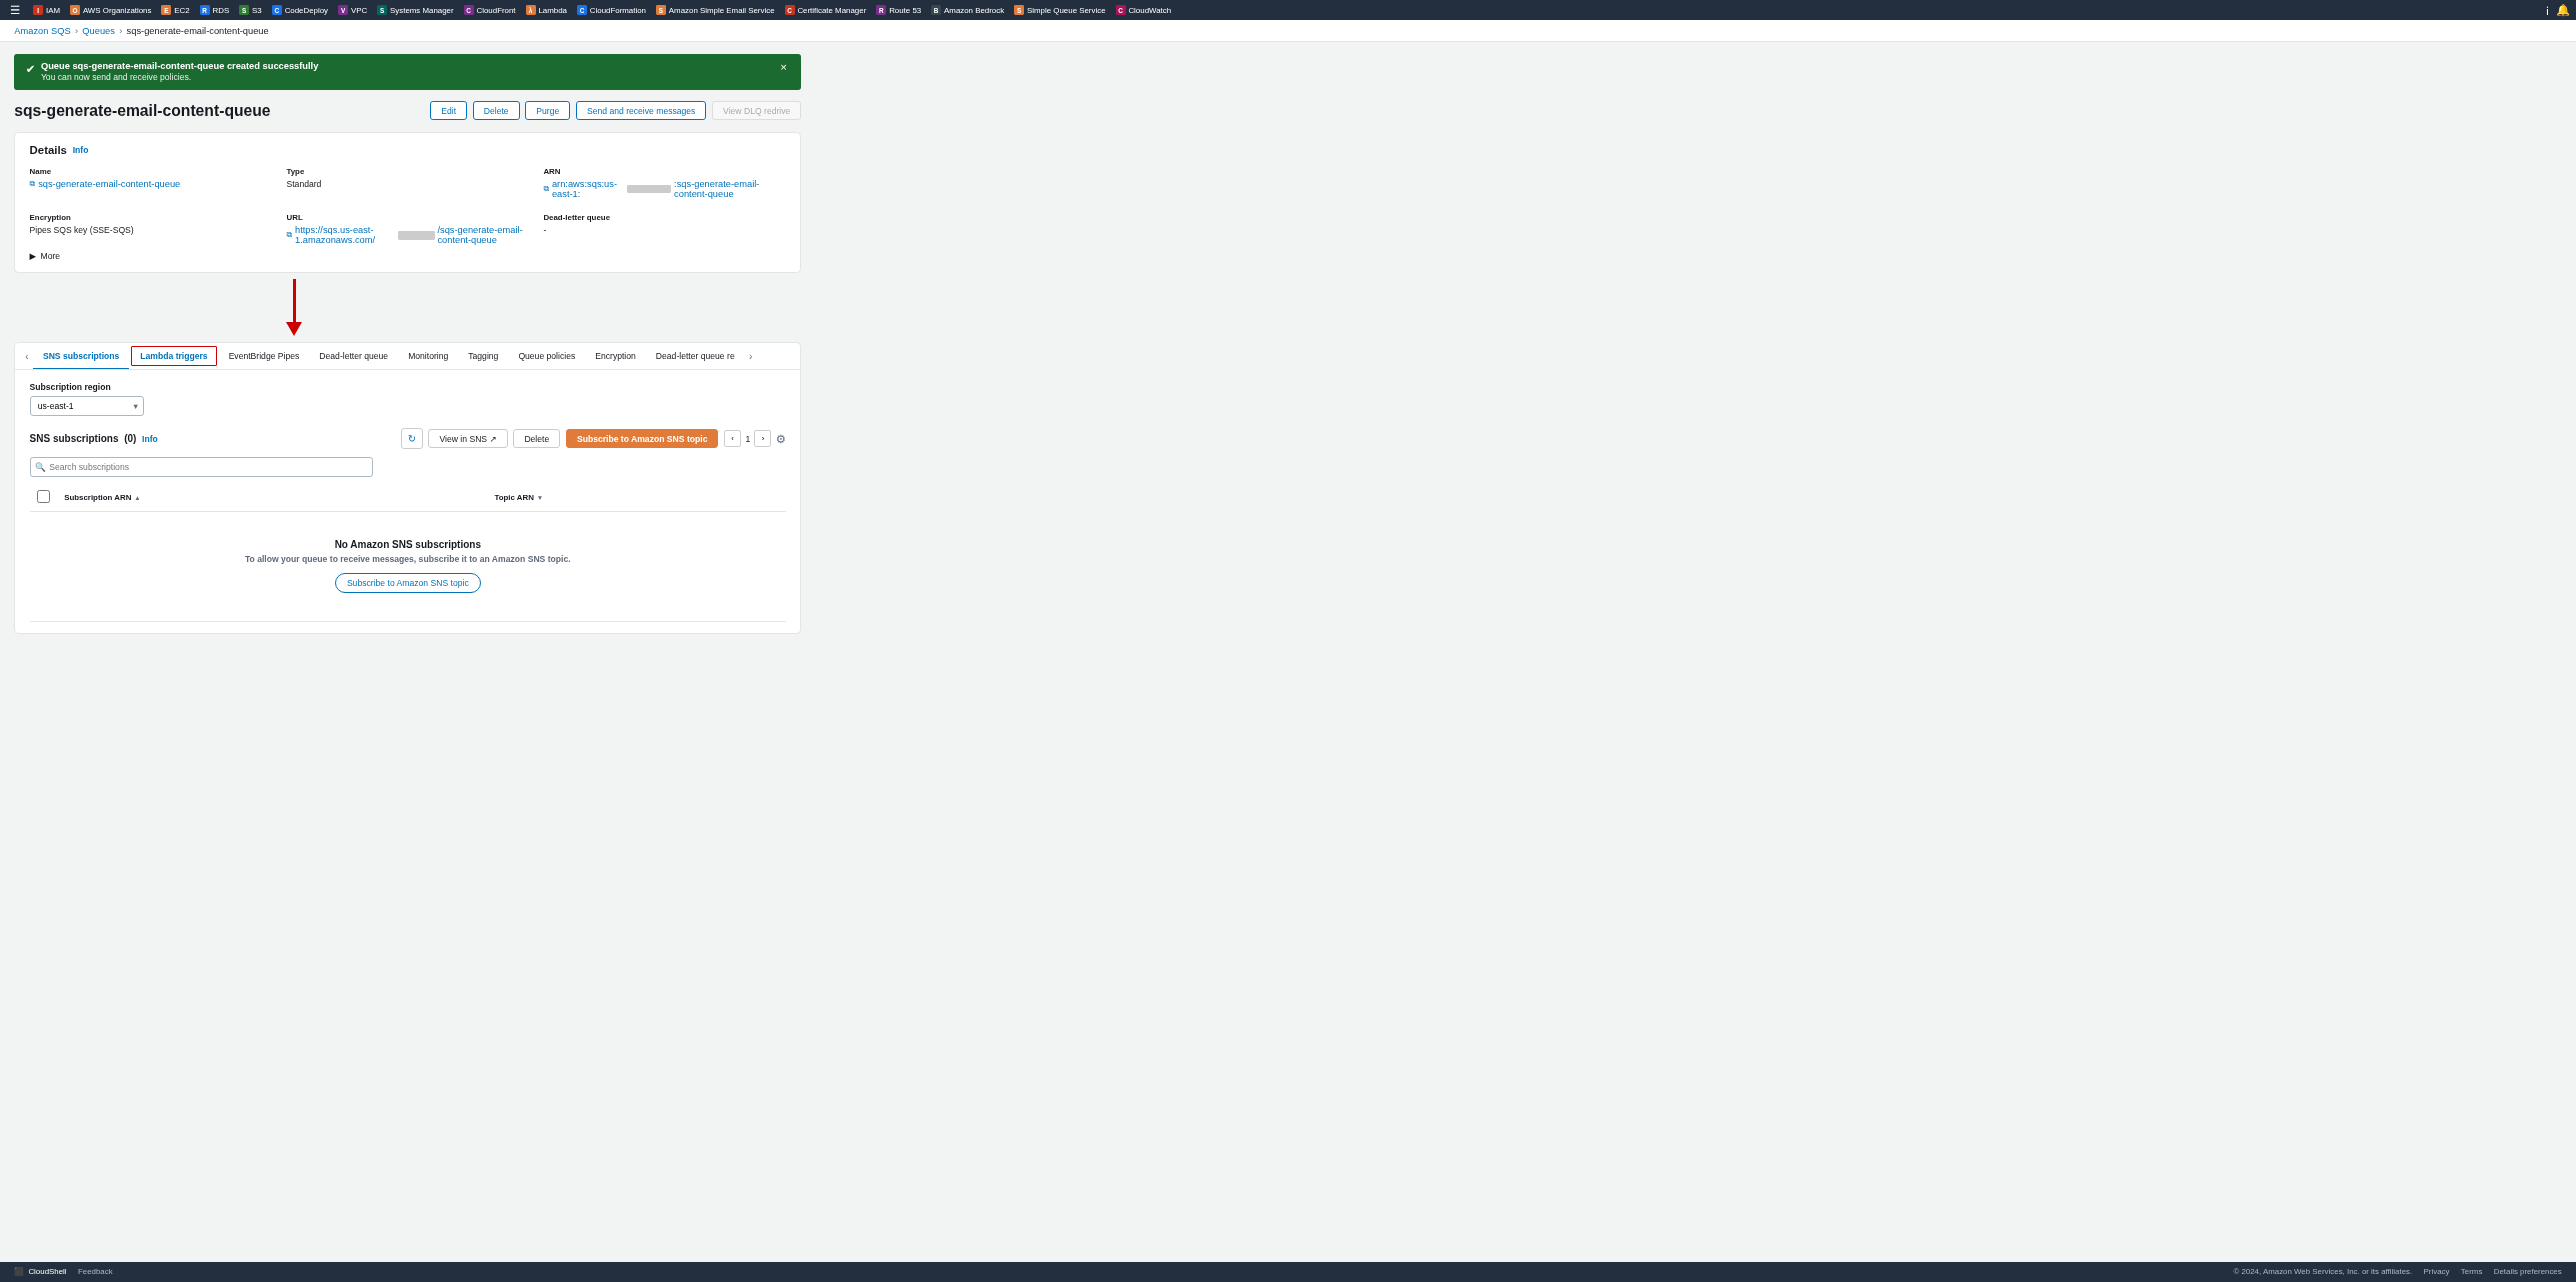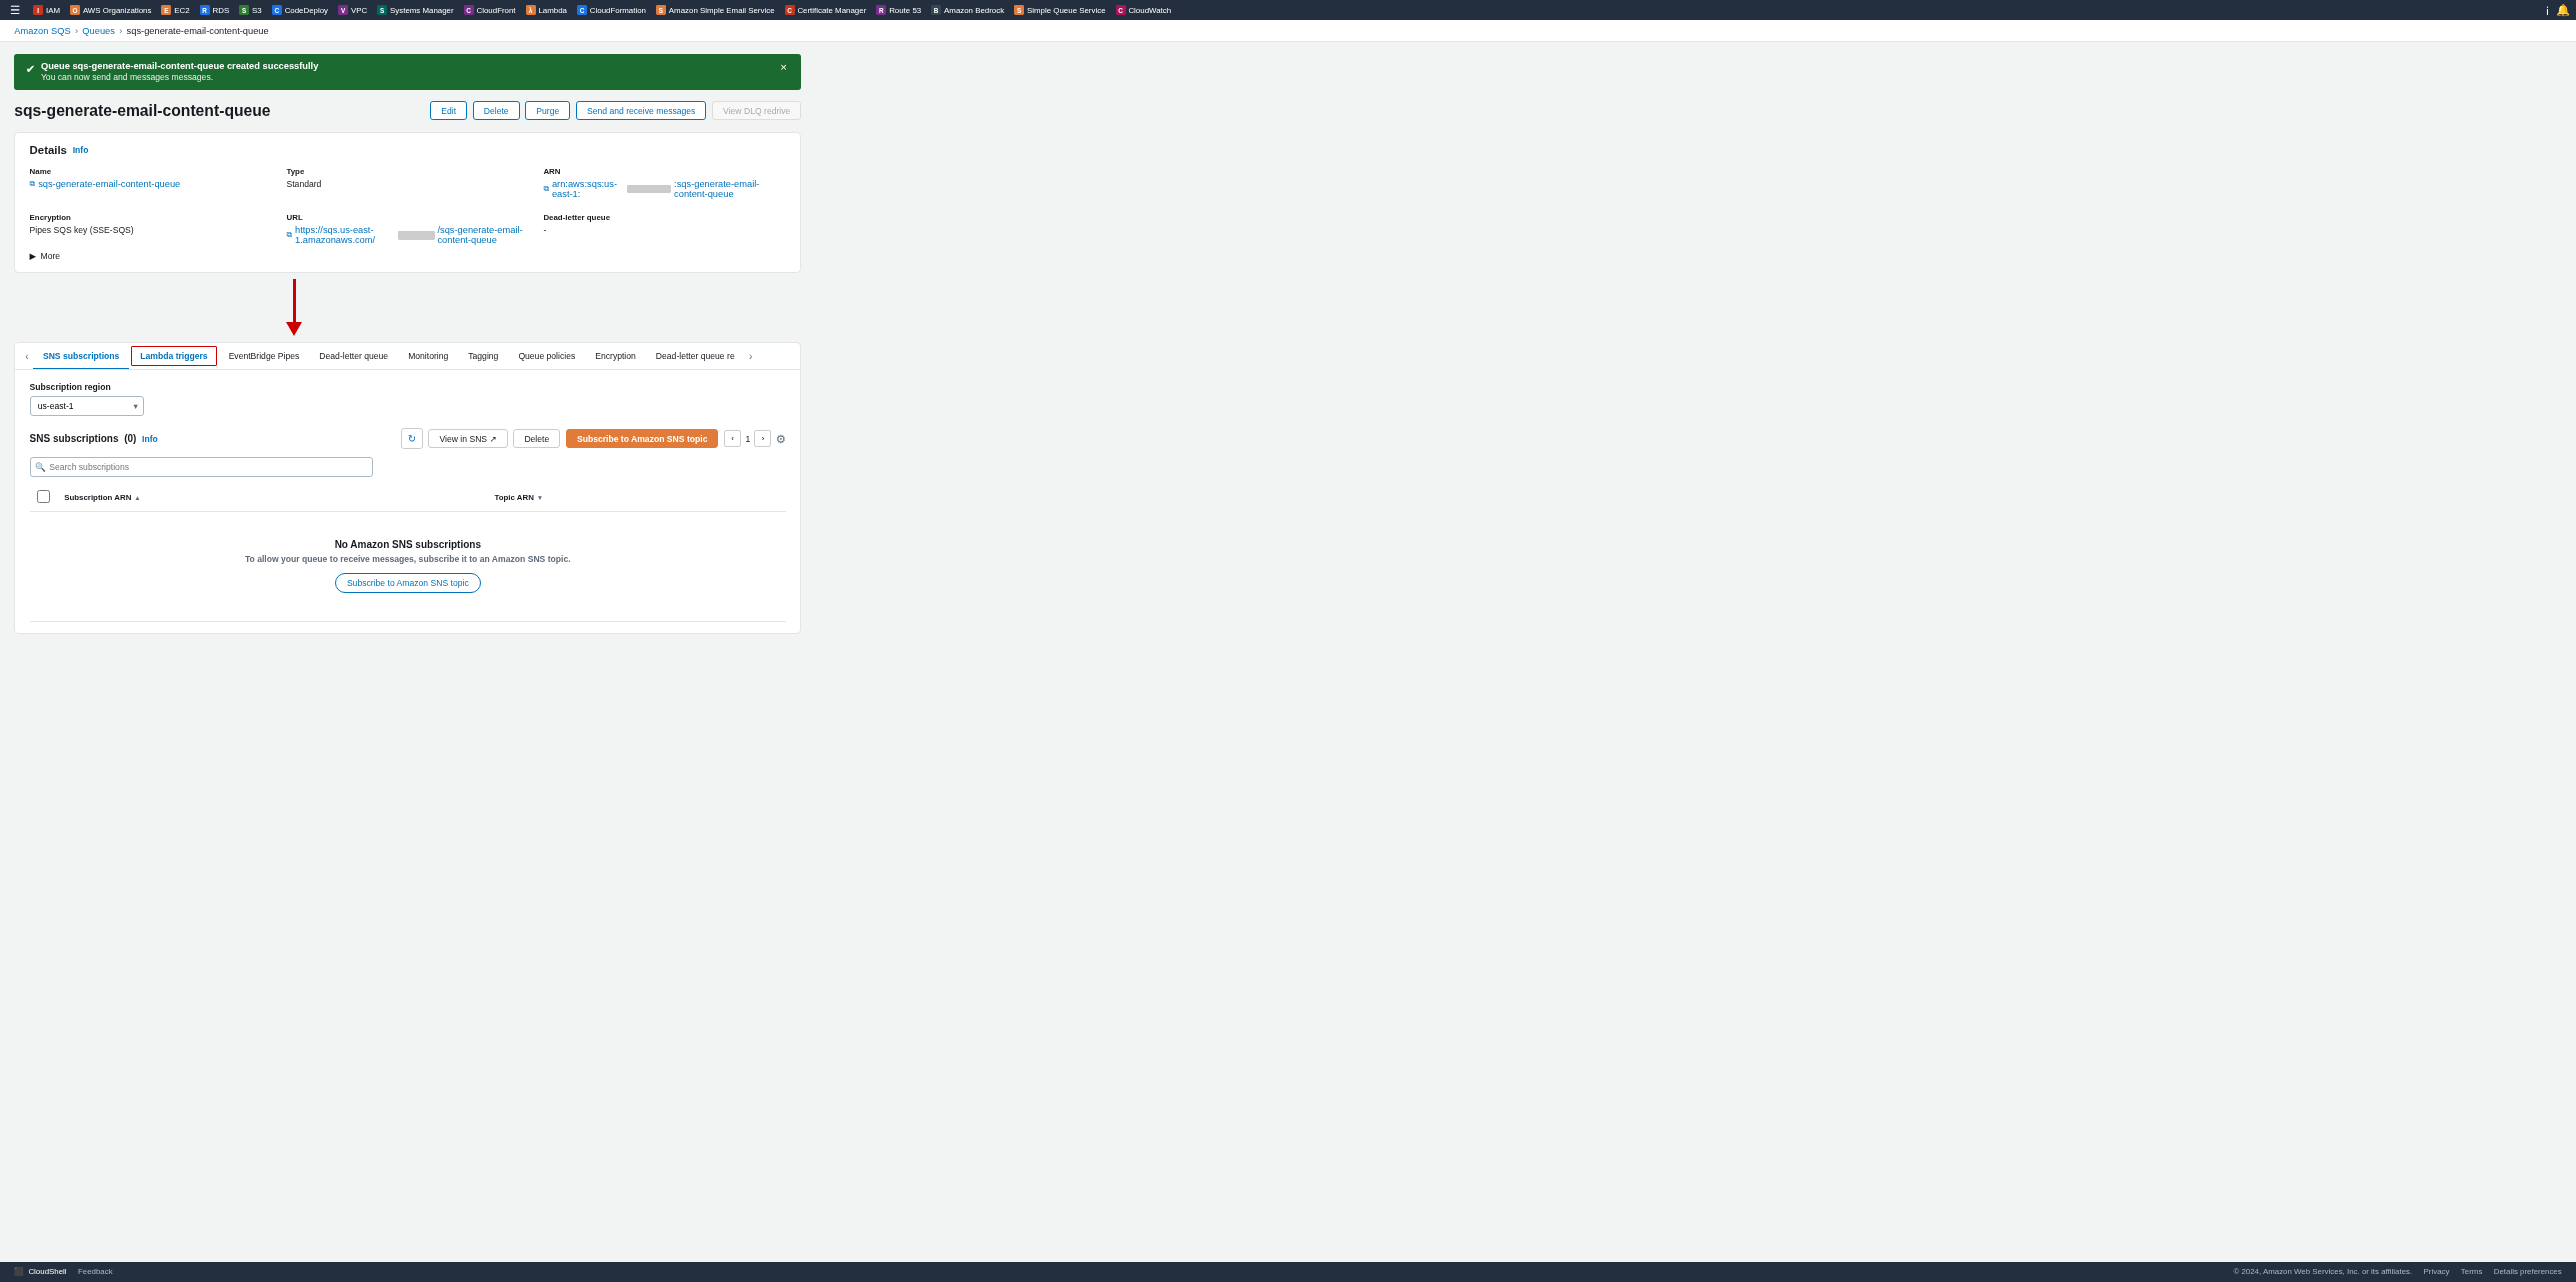--- a/index.html
+++ b/index.html
@@ -479,21 +479,21 @@
   <span class="breadcrumb-current">sqs-generate-email-content-queue</span>
 </div>
 
 <div class="main-content">
 
   <div class="success-banner">
     <div class="success-banner-content">
       <span class="success-icon">✔</span>
       <div>
         <div class="success-title">Queue sqs-generate-email-content-queue created successfully</div>
-        <div class="success-subtitle">You can now send and messages messages.</div>
+        <div class="success-subtitle">You can now send and receive policies.</div>
       </div>
     </div>
     <button class="banner-close">×</button>
   </div>
 
   <div class="page-header">
     <h1 class="page-title">sqs-generate-email-content-queue</h1>
     <div class="header-actions">
       <button class="btn btn-primary-outline">Edit</button>
       <button class="btn btn-primary-outline">Delete</button>

